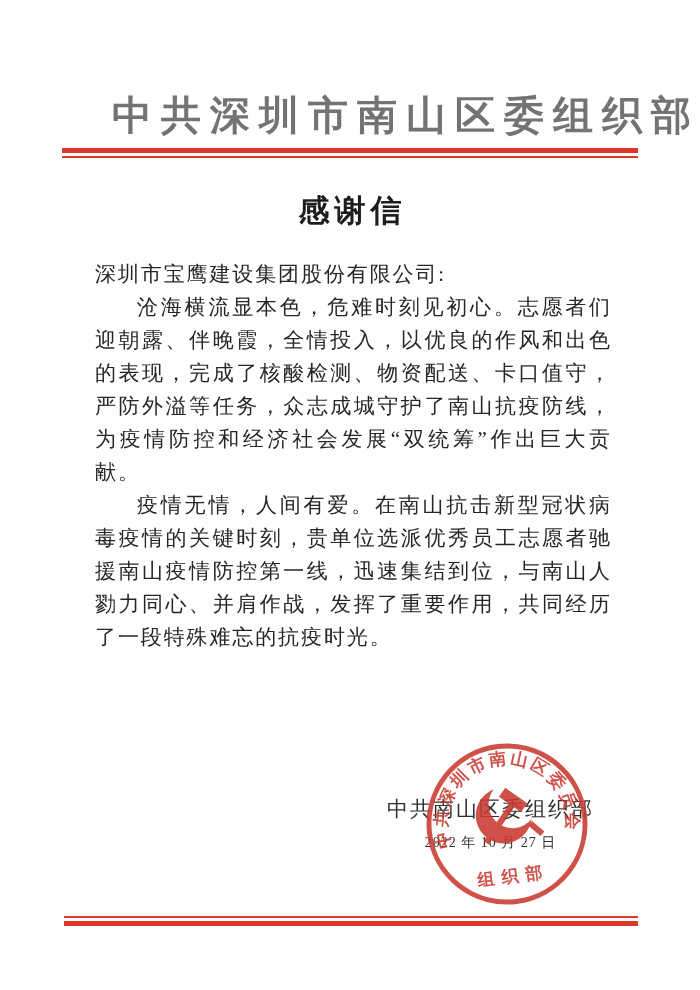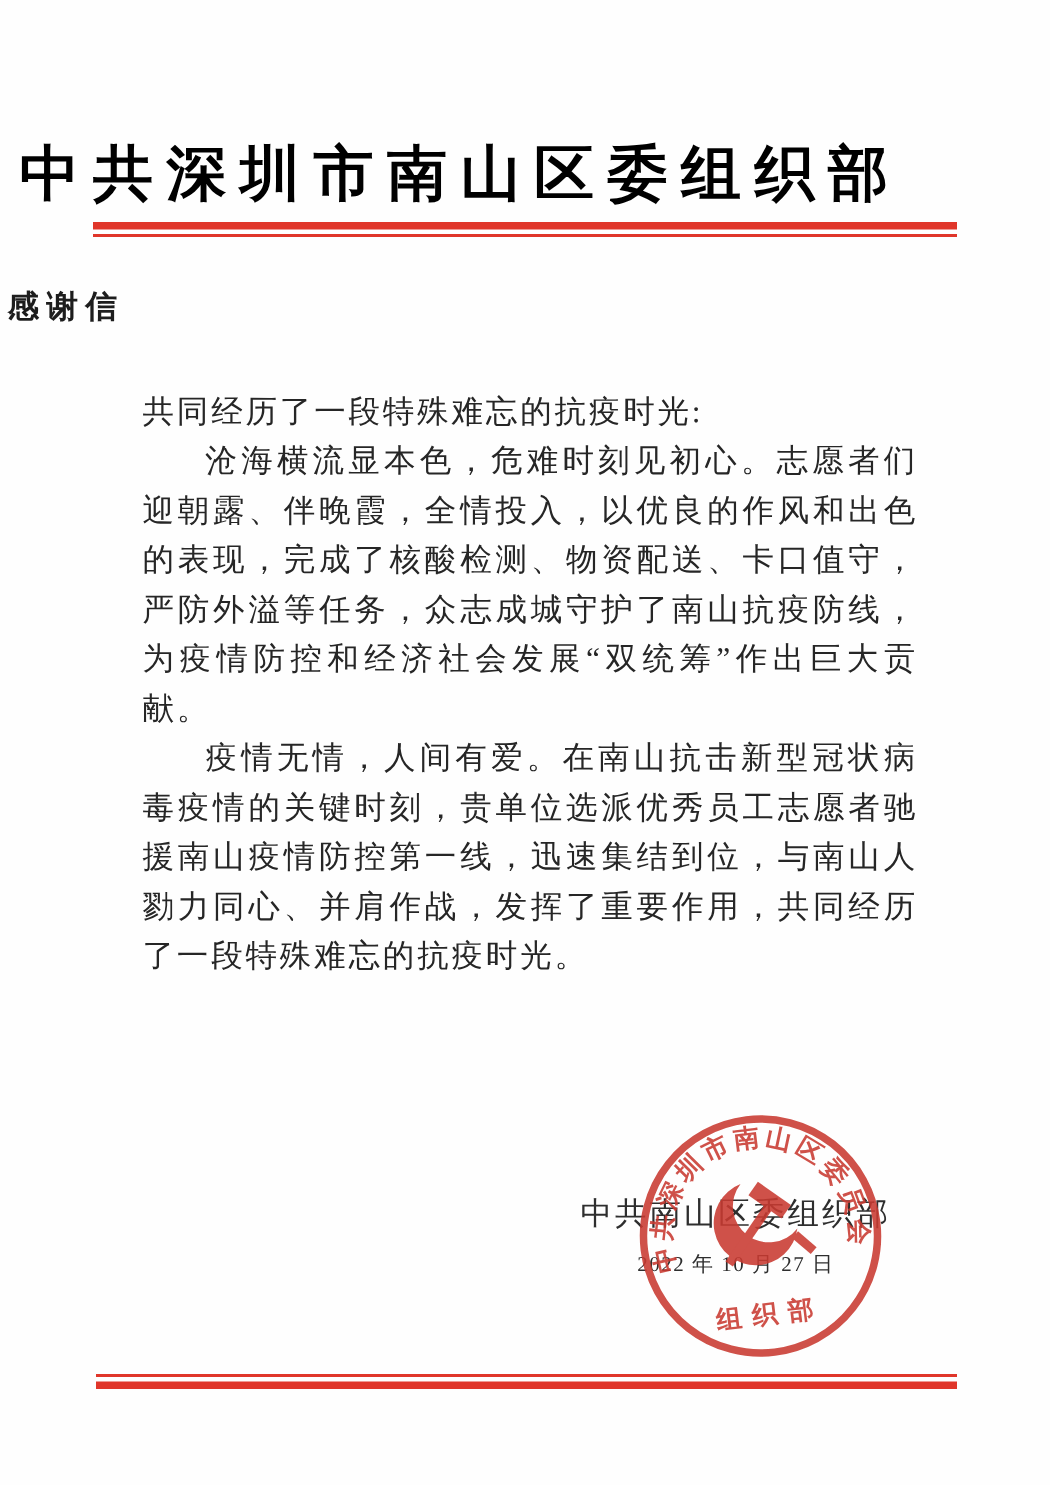--- a/index.html
+++ b/index.html
@@ -8,39 +8,39 @@
     width:700px; height:990px;
     background:#fefefe;
     overflow:hidden;
     font-family:"Liberation Serif","DejaVu Serif",serif;
     color:#222;
   }
 
   
   .letterhead {
     position:absolute; top:88px; left:4px; right:0;
-    margin:0; text-align:left;
+    margin:0; text-align:right;
     font-size:40px; font-weight:bold;
     letter-spacing:9px; text-indent:9px;
-    color:#000000;
+    color:#737373;
   }
   .rule-group { position:absolute; left:62px; right:62px; }
   .rule-top { top:148px; }
   .rule-bottom { top:916px; left:64px; }
   .rule { border:0; }
   .rule.thick { height:5px; background:#e0362a; }
   .rule.thin { height:2px; background:#e0362a; }
   .rule-top .thin { margin-top:3px; }
   .rule-bottom .thick { margin-top:3px; }
 
   
   .letter-title {
     position:absolute; top:190px; left:0; right:0;
-    margin:0; 
-    font-size:21px; font-weight:bold;
+    margin:0; text-align:center;
+    font-size:31px; font-weight:bold;
     letter-spacing:5px; text-indent:5px;
     color:#1d1d1d;
   }
 
   
   .letter-body {
     position:absolute; top:258px; left:95px; right:88px;
     font-size:21px; line-height:33px;
     text-align:justify;
     letter-spacing:0.09em;
@@ -83,21 +83,21 @@
   <h1 class="letterhead">中共深圳市南山区委组织部</h1>
 
   <div class="rule-group rule-top">
     <div class="rule thick"></div>
     <div class="rule thin"></div>
   </div>
 
   <h2 class="letter-title">感谢信</h2>
 
   <main class="letter-body">
-    <p class="salutation">共同经历了一段特殊难忘的抗疫时光:</p>
+    <p class="salutation">深圳市宝鹰建设集团股份有限公司:</p>
     <p class="para">沧海横流显本色，危难时刻见初心。志愿者们迎朝露、伴晚霞，全情投入，以优良的作风和出色的表现，完成了核酸检测、物资配送、卡口值守，严防外溢等任务，众志成城守护了南山抗疫防线，为疫情防控和经济社会发展“双统筹”作出巨大贡献。</p>
     <p class="para">疫情无情，人间有爱。在南山抗击新型冠状病毒疫情的关键时刻，贵单位选派优秀员工志愿者驰援南山疫情防控第一线，迅速集结到位，与南山人勠力同心、并肩作战，发挥了重要作用，共同经历了一段特殊难忘的抗疫时光。</p>
   </main>
 
   <div class="signature-block">
     <div class="sig-org">中共南山区委组织部</div>
     <div class="sig-date">2022 年 10 月 27 日</div>
   </div>
 
   <div class="seal">

